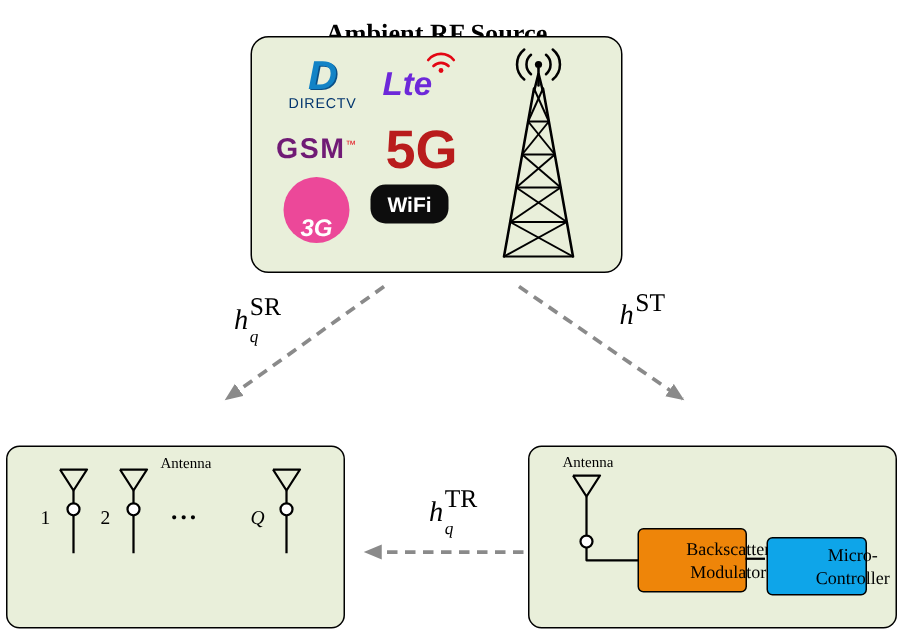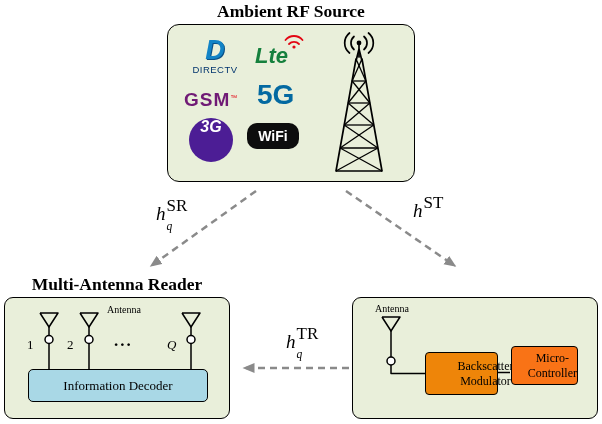--- a/index.html
+++ b/index.html
@@ -12,56 +12,56 @@
     position:absolute; background:#e9efda; border:1.6px solid #000;
   }
   .panel.source { left:167px; top:24px; width:248px; height:158px; border-radius:12px; }
   .panel.reader { left:4px;   top:297px; width:226px; height:122px; border-radius:9px; }
   .panel.tag    { left:352px; top:297px; width:246px; height:122px; border-radius:9px; }
 
   .title {
     position:absolute; font-weight:bold; font-size:17.5px; text-align:center;
     white-space:nowrap;
   }
-  .title.source-t { left:167px; top:1px;  width:248px; }
+  .title.source-t { left:167px; top:12px;  width:248px; }
   .title.reader-t { left:0px;   top:274px; width:234px; }
   .title.tag-t    { left:352px; top:274px; width:246px; }
 
   
   .logo { position:absolute; }
   .logo-directv { left:15px; top:12px; width:64px; text-align:center; }
   .directv-d {
     display:block; font-family:"Liberation Sans", sans-serif; font-weight:bold;
     font-style:italic; font-size:27px; line-height:27px; color:#1283c6;
     text-shadow:1px 1px 0 #0a4f86;
   }
   .directv-text {
     display:block; font-family:"Liberation Sans", sans-serif; font-weight:normal;
     font-size:9.5px; letter-spacing:0.5px; color:#02356e;
   }
   .logo-lte { left:87px; top:18px; width:52px; }
   .lte-text {
     font-family:"Liberation Sans", sans-serif; font-weight:bold; font-style:italic;
-    font-size:22px; color:#15803d;
+    font-size:22px; color:#6d28d9;
   }
   .lte-waves { position:absolute; right:2px; top:-9px; }
   .logo-gsm { left:16px; top:64px; white-space:nowrap; }
   .gsm-text {
     font-family:"Liberation Sans", sans-serif; font-weight:bold; font-size:19px;
     letter-spacing:1px; color:#701a75;
   }
   .gsm-tm { font-family:"Liberation Sans", sans-serif; font-size:7px; color:#e30613; vertical-align:super; }
   .logo-5g { left:89px; top:54px; }
   .fiveg-text {
-    font-family:"Liberation Sans", sans-serif; font-weight:bold; font-size:28px;
-    color:#0369a1;
+    font-family:"Liberation Sans", sans-serif; font-weight:bold; font-size:36px;
+    color:#b91c1c;
   }
   .logo-3g {
     left:21px; top:93px; width:44px; height:44px; border-radius:50%;
-    background:#4c1d95; display:flex; align-items:flex-start; justify-content:center;
+    background:#ec4899; display:flex; align-items:flex-end; justify-content:center;
   }
   .threeg-text {
     font-family:"Liberation Sans", sans-serif; font-weight:bold; font-style:italic;
     font-size:16px; color:#fff;
   }
   .logo-wifi {
     left:79px; top:98px; width:52px; height:26px; border-radius:10px;
     background:#0d0d0d; display:flex; align-items:center; justify-content:center;
   }
   .wifi-text {
@@ -89,40 +89,39 @@
   }
 
   
   .tag-ant { position:absolute; left:26px; top:17px; }
   .modbox {
     position:absolute; border:1.3px solid #000; border-radius:4px;
     display:flex; align-items:center; justify-content:center; text-align:center;
     font-size:12px; line-height:1.25;padding-left:48px;
   }
   .modulator { left:72px;  top:54px; width:73px; height:43px; background:#ee8509; }
-  .controller{ left:158px; top:48px; width:67px; height:39px; background:#f97316;justify-content:flex-end; }
+  .controller{ left:158px; top:60px; width:67px; height:39px; background:#0ea5e9; }
 
   
   .ch { position:absolute; font-size:19px; font-style:italic; z-index:6; }
   .ch .scripts { display:inline-block; position:relative; width:19px; height:0; }
   .ch .sup { position:absolute; left:1px; bottom:6px; font-size:17px; font-style:normal; line-height:1; white-space:nowrap; }
   .ch .sub { position:absolute; left:1px; top:1px;   font-size:11.5px; font-style:italic; line-height:1; }
   .ch-sr { left:156px; top:203px; }
   .ch-st { left:413px; top:200px; }
   .ch-tr { left:286px; top:331px; }
 
   .overlay { position:absolute; left:0; top:0; z-index:5; pointer-events:none; }
 </style>
 </head>
 <body>
 
 <div class="canvas">
 
   <div class="title source-t">Ambient RF Source</div>
-  <div class="title reader-t">Multi-Antenna Reader</div>
 
   <div class="panel source">
     <div class="logo logo-directv">
       <span class="directv-d">D</span>
       <span class="directv-text">DIRECTV</span>
     </div>
 
     <div class="logo logo-lte">
       <span class="lte-text">Lte</span>
       <svg class="lte-waves" width="22" height="15" viewBox="0 0 22 15">
@@ -211,23 +210,20 @@
         <circle cx="12" cy="28.5" r="4" fill="#fff"></circle>
         <path d="M12,32.5 L12,58"></path>
       </g>
     </svg>
 
     <span class="idx idx-1">1</span>
     <span class="idx idx-2">2</span>
     <span class="dots">...</span>
     <span class="idx idx-q">Q</span>
 
-    <div class="decoder">
-      <span>Information Decoder</span>
-    </div>
   </div>
 
   <div class="panel tag">
     <span class="antenna-label tag-antenna-label">Antenna</span>
 
     <svg class="tag-ant" width="47" height="62" viewBox="0 0 47 62">
       <g stroke="#000" stroke-width="1.5" fill="none" stroke-linejoin="round">
         <path d="M3,2 L21,2 L12,16 L3,2"></path>
         <path d="M12,16 L12,42"></path>
         <circle cx="12" cy="46" r="4" fill="#fff"></circle>

